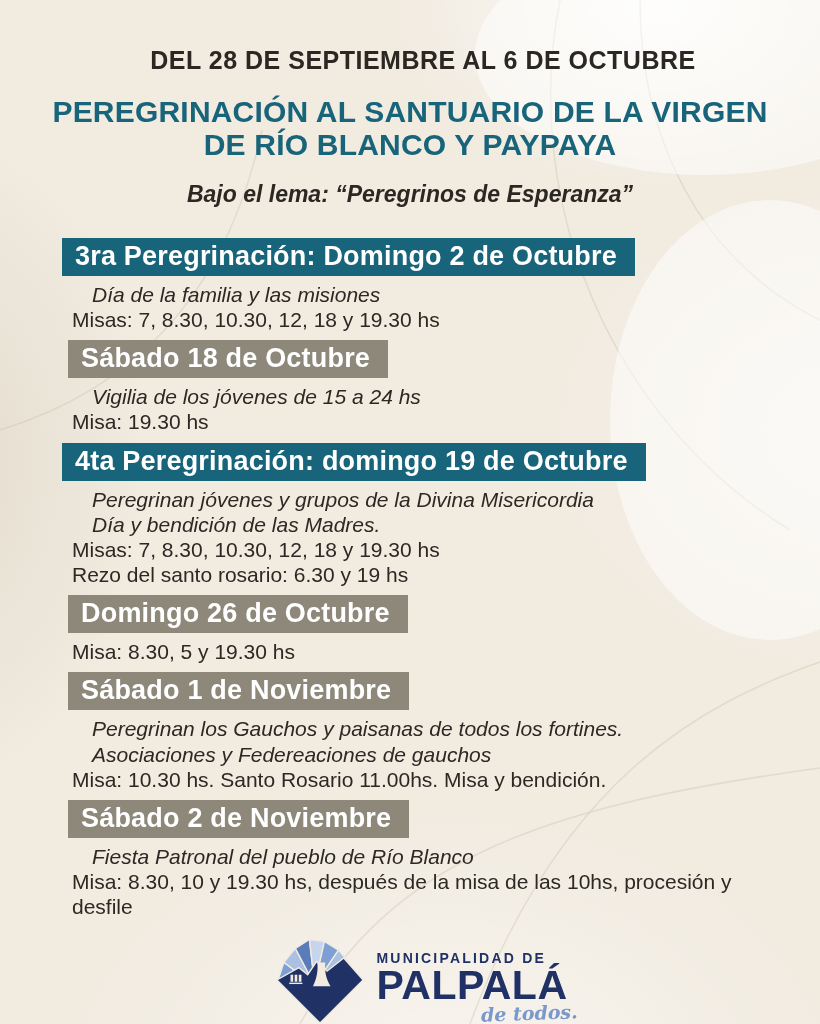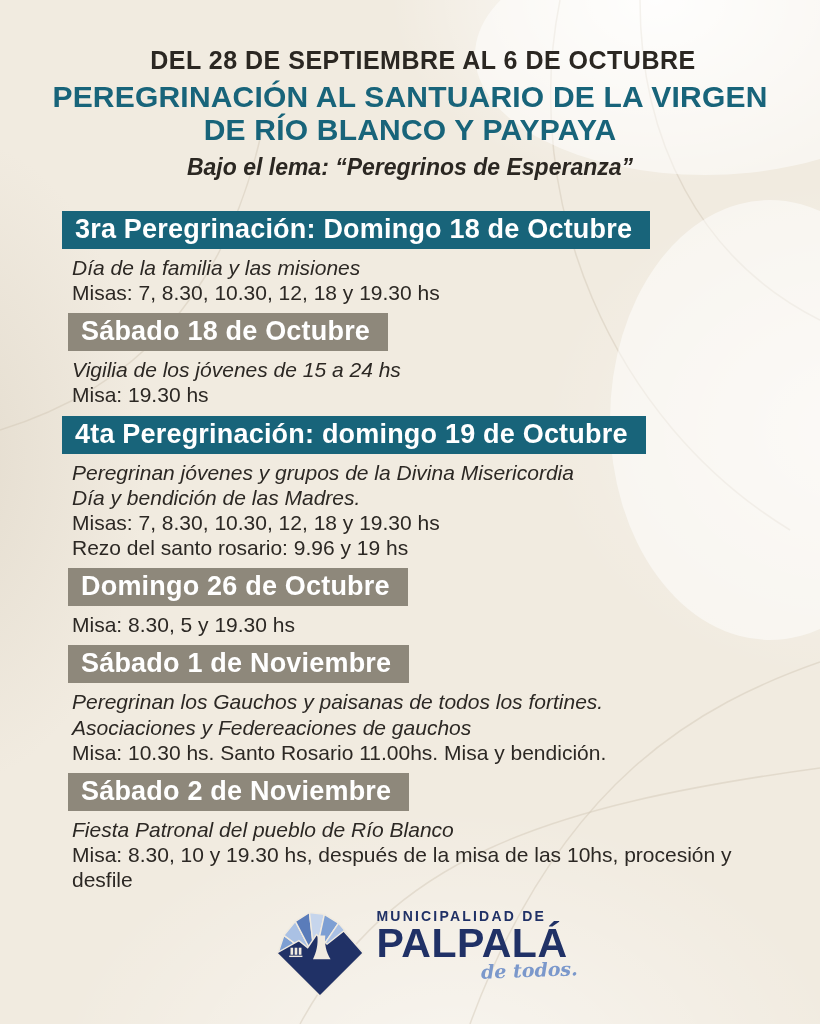--- a/index.html
+++ b/index.html
@@ -21,41 +21,41 @@
     color:var(--ink);
   }
   .texture{position:absolute;inset:0;z-index:0;pointer-events:none;}
   .flyer{position:relative;z-index:1;padding-top:46px;}
 
   .dates{
     text-align:center;font-size:25px;font-weight:bold;letter-spacing:.5px;
     color:#2b2722;line-height:1.15;margin-left:26px;
   }
   .title{
-    margin-top:5px;text-align:center;font-size:30px;font-weight:bold;
+    margin-top:20px;text-align:center;font-size:30px;font-weight:bold;
     color:var(--teal);line-height:1.1;letter-spacing:.2px;
   }
   .lema{
-    margin-top:8px;text-align:center;font-size:23px;font-style:italic;
+    margin-top:20px;text-align:center;font-size:23px;font-style:italic;
     font-weight:bold;color:#2b2722;
   }
 
   .sections{margin-top:30px;padding-left:62px;padding-right:30px;}
   section{margin-bottom:8px;}
   .banner{
     display:inline-block;color:#fff;font-weight:bold;font-size:27px;line-height:28px;
     padding:4px 18px 6px 13px;letter-spacing:.2px;
   }
   .banner.teal{background:var(--teal);}
   .banner.gray{background:var(--gray);margin-left:6px;}
   .details{margin:6px 0 0 10px;font-size:21px;line-height:1.2;color:var(--ink);}
-  .line.italic{font-style:italic;}
+  .line.italic{font-style:italic;margin-left:20px;}
 
   .footer{
-    margin-top:16px;display:flex;justify-content:center;align-items:flex-start;gap:12px;margin-left:24px;
+    margin-top:16px;display:flex;justify-content:center;align-items:flex-end;gap:12px;margin-left:24px;
   }
   .logo-mark{width:88px;height:88px;flex:0 0 auto;}
   .logo-text{display:flex;flex-direction:column;align-items:flex-start;}
   .org-small{
     font-size:14px;font-weight:bold;letter-spacing:2.2px;color:var(--navy);line-height:1;
   }
   .org-name{
     font-size:41px;font-weight:bold;letter-spacing:.5px;color:var(--navy);line-height:1.02;
   }
   .tagline{
@@ -86,42 +86,42 @@
 
   <div class="dates">DEL 28 DE SEPTIEMBRE AL 6 DE OCTUBRE</div>
 
   <h1 class="title"><span>PEREGRINACIÓN AL SANTUARIO DE LA VIRGEN</span><br><span>DE RÍO BLANCO Y PAYPAYA</span></h1>
 
   <div class="lema">Bajo el lema: “Peregrinos de Esperanza”</div>
 
   <div class="sections">
 
     <section>
-      <div class="banner teal">3ra Peregrinación: Domingo 18 de Octubre</div>
+      <div class="banner teal">3ra Peregrinación: Domingo 2 de Octubre</div>
       <div class="details">
         <div class="line italic">Día de la familia y las misiones</div>
         <div class="line">Misas: 7, 8.30, 10.30, 12, 18 y 19.30 hs</div>
       </div>
     </section>
 
     <section>
       <div class="banner gray">Sábado 18 de Octubre</div>
       <div class="details">
         <div class="line italic">Vigilia de los jóvenes de 15 a 24 hs</div>
         <div class="line">Misa: 19.30 hs</div>
       </div>
     </section>
 
     <section>
       <div class="banner teal">4ta Peregrinación: domingo 19 de Octubre</div>
       <div class="details">
         <div class="line italic">Peregrinan jóvenes y grupos de la Divina Misericordia</div>
         <div class="line italic">Día y bendición de las Madres.</div>
         <div class="line">Misas: 7, 8.30, 10.30, 12, 18 y 19.30 hs</div>
-        <div class="line">Rezo del santo rosario: 9.96 y 19 hs</div>
+        <div class="line">Rezo del santo rosario: 6.30 y 19 hs</div>
       </div>
     </section>
 
     <section>
       <div class="banner gray">Domingo 26 de Octubre</div>
       <div class="details">
         <div class="line">Misa: 8.30, 5 y 19.30 hs</div>
       </div>
     </section>
 

